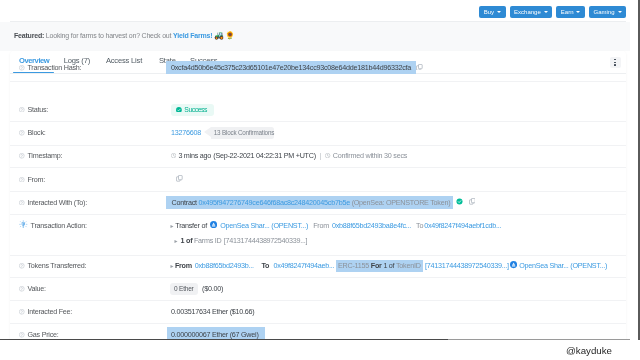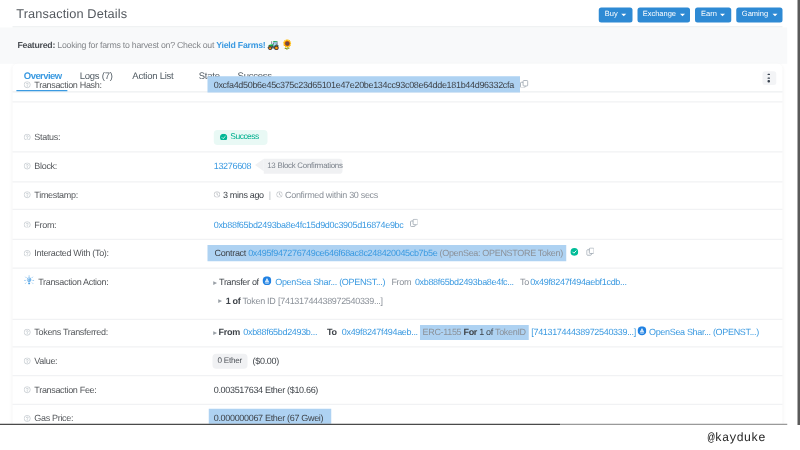--- a/index.html
+++ b/index.html
@@ -53,33 +53,32 @@
   .confirm{position:relative;display:inline-block;background:#f0f1f3;color:#7b828b;font-size:6.3px;letter-spacing:-.2px;
            padding:2.6px 0px 2.6px 2.5px;margin-left:10.3px;border-radius:0 2.5px 2.5px 0;}
   .confirm:before{content:"";position:absolute;left:-7.5px;top:0;width:0;height:0;
                   border-top:5.2px solid transparent;border-bottom:5.2px solid transparent;border-right:7.5px solid #f0f1f3;}
   .pill{display:inline-block;background:#f0f1f3;color:#50555b;font-size:6.5px;letter-spacing:-.2px;padding:2.6px 4px;border-radius:3px;margin-left:-1px;}
   .sep{color:#b9bdc2;margin:0 4px;}
   .muted{color:#8b9199;}
   .bullet{color:#9aa0a7;font-size:6px;margin-right:2px;display:inline-block;}
 
   .watermark{position:absolute;left:566px;top:345.5px;font-size:9.7px;color:#262626;line-height:1;
-             font-family:Liberation Mono, monospace;}
+             font-family:Liberation Sans, sans-serif;}
   .hscroll{position:absolute;left:0;top:339px;width:630px;height:3px;background:#f7f7f7;}
   .hscroll i{position:absolute;left:0;top:0;height:3px;width:448px;background:#4a4a4a;display:block;}
   .hscroll u{position:absolute;left:448px;top:0;height:3px;width:182px;background:#9a9a9a;display:block;}
   .vscroll{position:absolute;left:630px;top:0;width:10px;height:340px;background:#ffffff;}
   .vscroll i{position:absolute;left:8px;top:0;width:2px;height:340px;background:#5a5a5a;display:block;}
 </style>
 </head>
 <body>
 
 <div class="viewport">
 
-  <div class="pagetitle">Transaction Details</div>
   <div class="tdivider"></div>
 
   <div class="navbtns">
     <div class="navbtn">
         <span>Buy</span>
         <span class="caret"></span>
       </div>
     <div class="navbtn">
         <span>Exchange</span>
         <span class="caret"></span>
@@ -100,21 +99,21 @@
       <span>Looking for farms to harvest on? Check out</span>
       <a class="lnk">Yield Farms!</a>
       <span class="emoji">🚜🌻</span>
     </div>
   </div>
 
   <div class="card">
     <div class="tabs">
       <div class="tab active" style="left:9.1px">Overview</div>
       <div class="tab" style="left:53.8px">Logs (7)</div>
-      <div class="tab" style="left:95.9px">Action List</div>
+      <div class="tab" style="left:95.9px">Access List</div>
       <div class="tab" style="left:149px">State</div>
       <div class="tab" style="left:180.1px">Success</div>
       <div class="tabunderline"></div>
       <div class="kebab">
           <i></i>
           <i></i>
           <i></i>
         </div>
     </div>
 
@@ -183,40 +182,40 @@
                 <circle cx="8" cy="11.6" r=".95" fill="#adb5bd"></circle>
               </svg></span>
           <span>Timestamp:</span>
         </div>
         <div class="rvalue">
           <span class="clk"><svg viewBox="0 0 16 16" width="5.2" height="5.2" aria-hidden="true">
                 <circle cx="8" cy="8" r="7.1" fill="none" stroke="#9aa0a7" stroke-width="1.3"></circle>
                 <path d="M8 4.2V8.3l2.6 1.6" fill="none" stroke="#8d949c" stroke-width="1.3" stroke-linecap="round"></path>
               </svg></span>
           <span style="margin-left:2.2px">3 mins ago</span>
+          <span style="margin-left:2.2px">(Sep-22-2021 04:22:31 PM +UTC)</span>
           <span class="sep">|</span>
           <span class="clk"><svg viewBox="0 0 16 16" width="5.2" height="5.2" aria-hidden="true">
                 <circle cx="8" cy="8" r="7.1" fill="none" stroke="#9aa0a7" stroke-width="1.3"></circle>
                 <path d="M8 4.2V8.3l2.6 1.6" fill="none" stroke="#8d949c" stroke-width="1.3" stroke-linecap="round"></path>
               </svg></span>
           <span class="muted" style="margin-left:2.2px">Confirmed within 30 secs</span>
         </div>
       </div>
 
       <div class="row" style="top:116.3px;height:23.7px">
         <div class="rlabel">
           <span class="qmark"><svg viewBox="0 0 16 16" width="5.5" height="5.5" aria-hidden="true">
                 <circle cx="8" cy="8" r="7.1" fill="none" stroke="#adb5bd" stroke-width="1.3"></circle>
                 <path d="M6.1 6.1a2 2 0 1 1 2.6 2.3c-.5.2-.7.6-.7 1.1v.3" fill="none" stroke="#adb5bd" stroke-width="1.3" stroke-linecap="round"></path>
                 <circle cx="8" cy="11.6" r=".95" fill="#adb5bd"></circle>
               </svg></span>
           <span>From:</span>
         </div>
         <div class="rvalue">
-          <a class="lnk">0xb88f65bd2493ba8e4fc15d9d0c3905d16874e9bc</a>
           <span class="cpy" style="margin-left:5px"><svg viewBox="0 0 16 16" width="6.6" height="6.6" aria-hidden="true">
                 <rect x="1" y="4.4" width="9" height="10.6" rx="1.6" fill="none" stroke="#9aa4ae" stroke-width="1.55"></rect>
                 <rect x="6" y="1" width="9" height="10.6" rx="1.6" fill="#fff" stroke="#9aa4ae" stroke-width="1.55"></rect>
               </svg></span>
         </div>
       </div>
 
       <div class="row" style="top:140px;height:23px">
         <div class="rlabel">
           <span class="qmark"><svg viewBox="0 0 16 16" width="5.5" height="5.5" aria-hidden="true">
@@ -262,21 +261,21 @@
               </svg></span>
           <a class="lnk">OpenSea Shar... (OPENST...)</a>
           <span class="muted" style="margin-left:5px">From</span>
           <a class="lnk" style="margin-left:3px">0xb88f65bd2493ba8e4fc...</a>
           <span class="muted" style="margin-left:5px">To</span>
           <a class="lnk" style="margin-left:1px">0x49f8247f494aebf1cdb...</a>
         </div>
         <div class="rvalue" style="height:16.8px;top:18px;left:164.6px">
           <span class="bullet">▸</span>
           <b style="margin-left:1.2px">1 of</b>
-          <span class="muted" style="margin-left:1.6px">Token ID</span>
+          <span class="muted" style="margin-left:1.6px">Farms ID</span>
           <span class="muted" style="margin-left:2.2px">[74131744438972540339...]</span>
         </div>
       </div>
 
       <div class="row" style="top:203.6px;height:22.7px">
         <div class="rlabel">
           <span class="qmark"><svg viewBox="0 0 16 16" width="5.5" height="5.5" aria-hidden="true">
                 <circle cx="8" cy="8" r="7.1" fill="none" stroke="#adb5bd" stroke-width="1.3"></circle>
                 <path d="M6.1 6.1a2 2 0 1 1 2.6 2.3c-.5.2-.7.6-.7 1.1v.3" fill="none" stroke="#adb5bd" stroke-width="1.3" stroke-linecap="round"></path>
                 <circle cx="8" cy="11.6" r=".95" fill="#adb5bd"></circle>
@@ -316,21 +315,21 @@
         </div>
       </div>
 
       <div class="row" style="top:249.2px;height:23px">
         <div class="rlabel">
           <span class="qmark"><svg viewBox="0 0 16 16" width="5.5" height="5.5" aria-hidden="true">
                 <circle cx="8" cy="8" r="7.1" fill="none" stroke="#adb5bd" stroke-width="1.3"></circle>
                 <path d="M6.1 6.1a2 2 0 1 1 2.6 2.3c-.5.2-.7.6-.7 1.1v.3" fill="none" stroke="#adb5bd" stroke-width="1.3" stroke-linecap="round"></path>
                 <circle cx="8" cy="11.6" r=".95" fill="#adb5bd"></circle>
               </svg></span>
-          <span>Transaction Fee:</span>
+          <span>Interacted Fee:</span>
         </div>
         <div class="rvalue">0.003517634 Ether ($10.66)</div>
       </div>
 
       <div class="row" style="top:272.2px;height:23px;border-bottom:none">
         <div class="rlabel">
           <span class="qmark"><svg viewBox="0 0 16 16" width="5.5" height="5.5" aria-hidden="true">
                 <circle cx="8" cy="8" r="7.1" fill="none" stroke="#adb5bd" stroke-width="1.3"></circle>
                 <path d="M6.1 6.1a2 2 0 1 1 2.6 2.3c-.5.2-.7.6-.7 1.1v.3" fill="none" stroke="#adb5bd" stroke-width="1.3" stroke-linecap="round"></path>
                 <circle cx="8" cy="11.6" r=".95" fill="#adb5bd"></circle>

